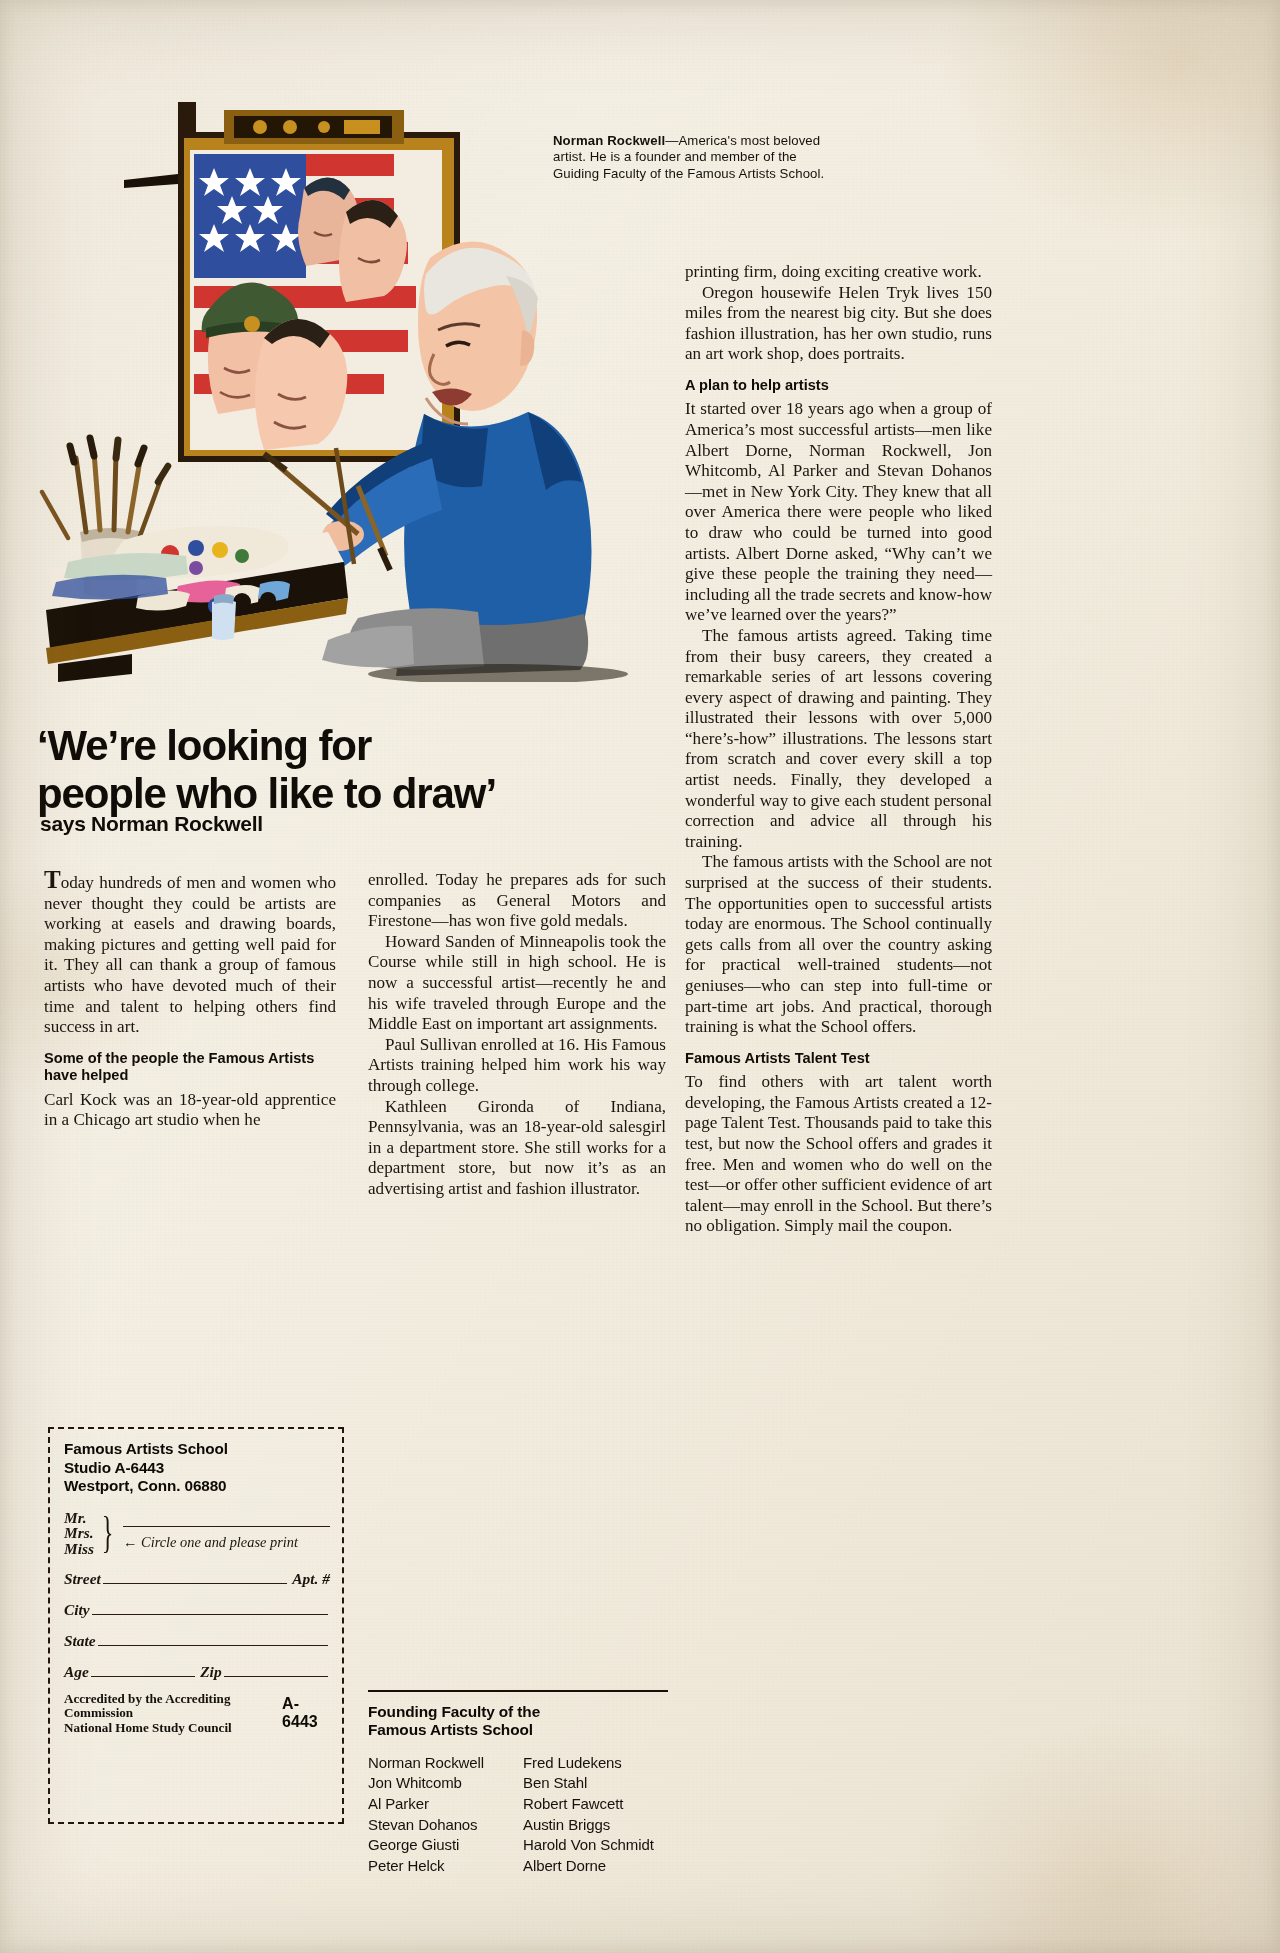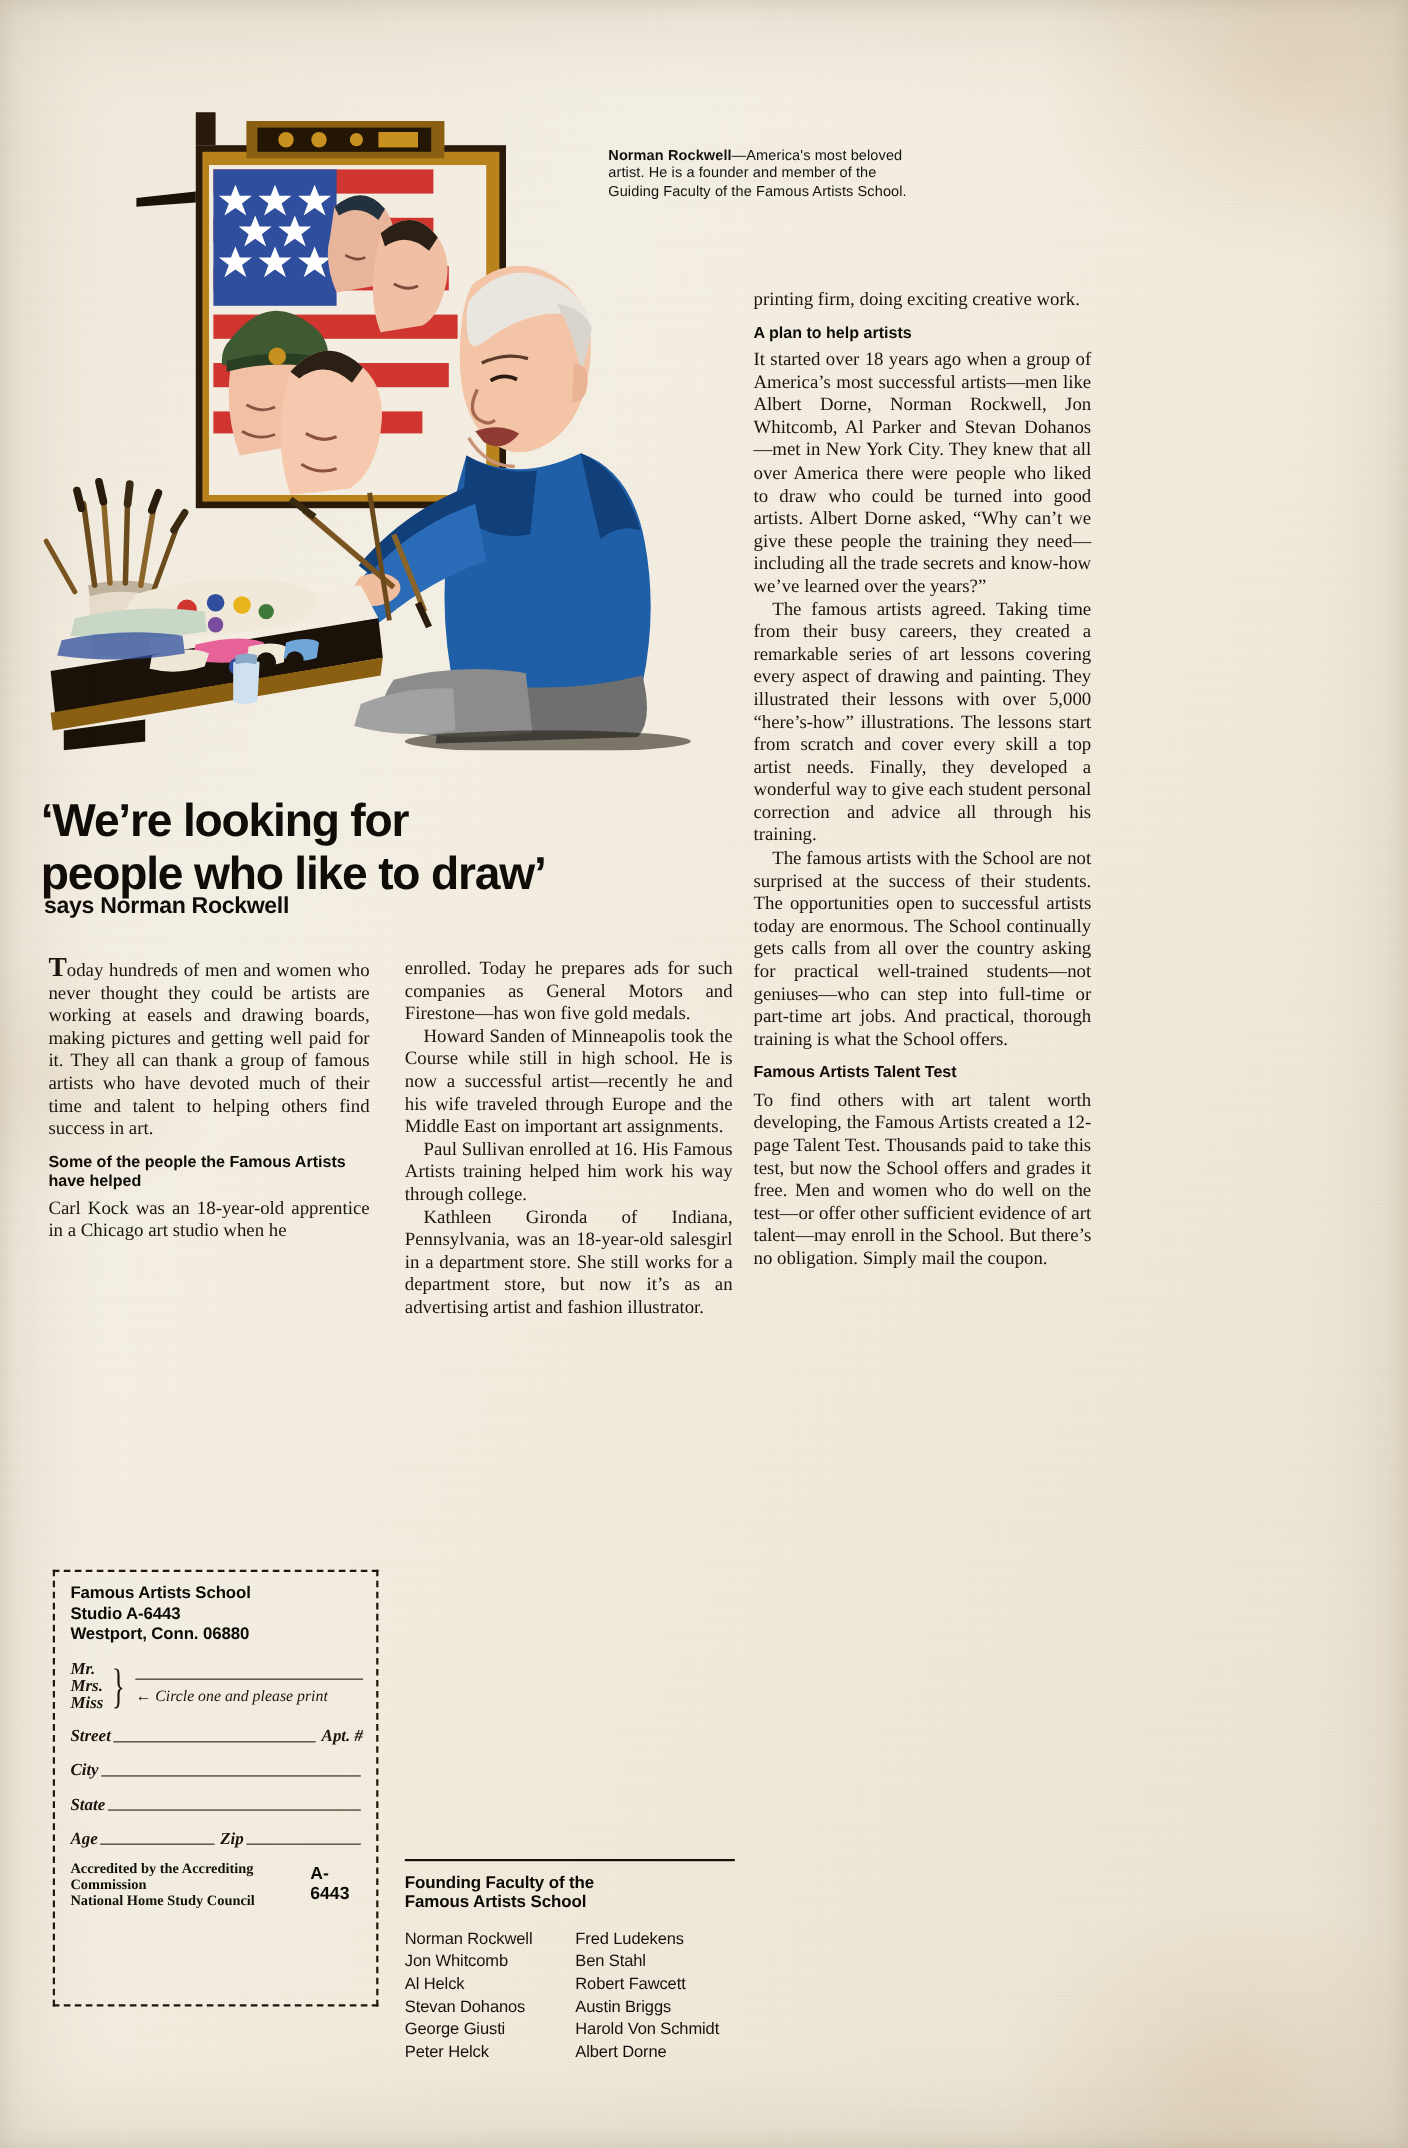--- a/index.html
+++ b/index.html
@@ -328,20 +328,21 @@
 
   <div class="col" id="col2">
     <p class="noind">enrolled. Today he prepares ads for such companies as General Motors and Firestone—has won five gold medals.</p>
     <p>Howard Sanden of Minneapolis took the Course while still in high school. He is now a successful artist—recently he and his wife traveled through Europe and the Middle East on important art assignments.</p>
     <p>Paul Sullivan enrolled at 16. His Famous Artists training helped him work his way through college.</p>
     <p>Kathleen Gironda of Indiana, Pennsylvania, was an 18-year-old salesgirl in a department store. She still works for a department store, but now it’s as an advertising artist and fashion illustrator.</p>
   </div>
 
   <div class="col" id="col3">
     <p class="noind">printing firm, doing exciting creative work.</p>
+    <p>Oregon housewife Helen Tryk lives 150 miles from the nearest big city. But she does fashion illustration, has her own studio, runs an art work shop, does portraits.</p>
     <div class="subhead">A plan to help artists</div>
     <p class="noind">It started over 18 years ago when a group of America’s most successful artists—men like Albert Dorne, Norman Rockwell, Jon Whitcomb, Al Parker and Stevan Dohanos—met in New York City. They knew that all over America there were people who liked to draw who could be turned into good artists. Albert Dorne asked, “Why can’t we give these people the training they need—including all the trade secrets and know-how we’ve learned over the years?”</p>
     <p>The famous artists agreed. Taking time from their busy careers, they created a remarkable series of art lessons covering every aspect of drawing and painting. They illustrated their lessons with over 5,000 “here’s-how” illustrations. The lessons start from scratch and cover every skill a top artist needs. Finally, they developed a wonderful way to give each student personal correction and advice all through his training.</p>
     <p>The famous artists with the School are not surprised at the success of their students. The opportunities open to successful artists today are enormous. The School continually gets calls from all over the country asking for practical well-trained students—not geniuses—who can step into full-time or part-time art jobs. And practical, thorough training is what the School offers.</p>
     <div class="subhead">Famous Artists Talent Test</div>
     <p class="noind">To find others with art talent worth developing, the Famous Artists created a 12-page Talent Test. Thousands paid to take this test, but now the School offers and grades it free. Men and women who do well on the test—or offer other sufficient evidence of art talent—may enroll in the School. But there’s no obligation. Simply mail the coupon.</p>
   </div>
 
   <div class="coupon">
     <div class="coupon-inner">
@@ -401,21 +402,21 @@
   <div class="faculty">
     <div class="fac-rule"></div>
     <div class="fac-title">
       <div>Founding Faculty of the</div>
       <div>Famous Artists School</div>
     </div>
     <div class="fac-cols">
       <ul class="fac-c1">
         <li>Norman Rockwell</li>
         <li>Jon Whitcomb</li>
-        <li>Al Helck</li>
+        <li>Al Parker</li>
         <li>Stevan Dohanos</li>
         <li>George Giusti</li>
         <li>Peter Helck</li>
       </ul>
       <ul class="fac-c2">
         <li>Fred Ludekens</li>
         <li>Ben Stahl</li>
         <li>Robert Fawcett</li>
         <li>Austin Briggs</li>
         <li>Harold Von Schmidt</li>

